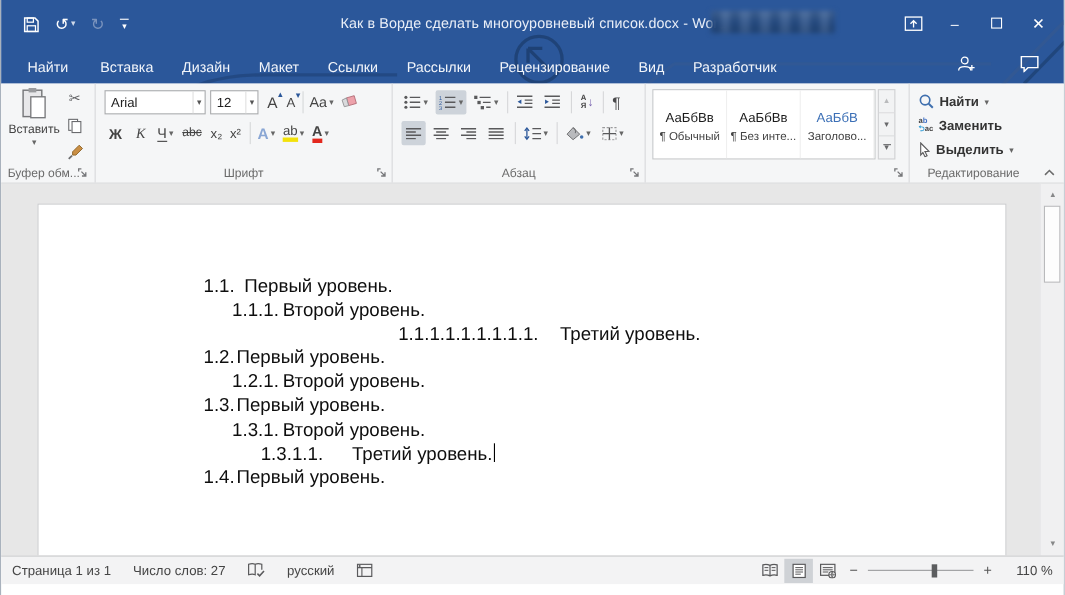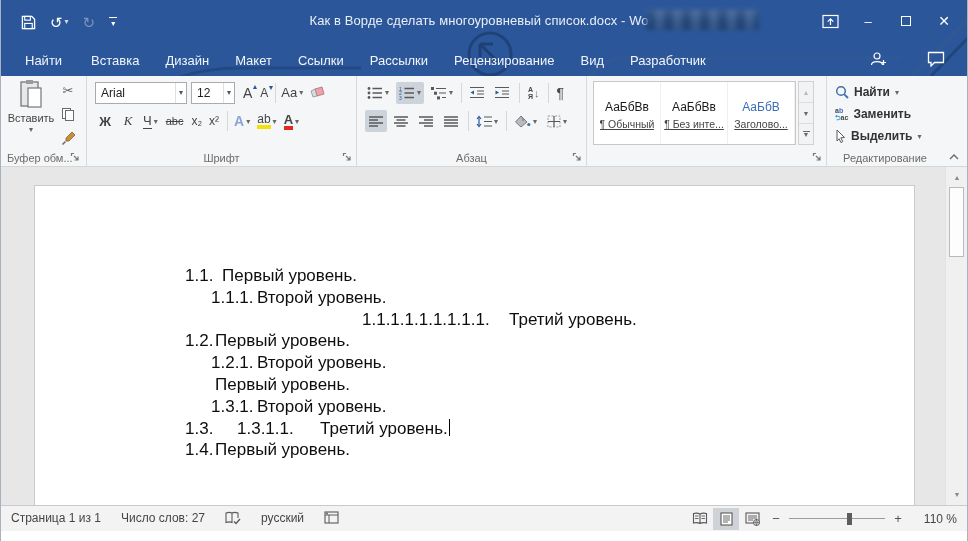--- a/index.html
+++ b/index.html
@@ -86,52 +86,52 @@
   .sort-ic { display:flex; align-items:center; gap:1px; }
   .sort-ic .letters { display:flex; flex-direction:column; font-size:7px; line-height:7px; color:#444; font-weight:bold; }
   .sort-ic .arrow { color:#7a64b0; font-size:11px; }
   .pilcrow { font-size:14px; color:#4a4a4c; }
 
   
   .g-styles { left:586px; width:240px; }
   .styles-gallery { position:absolute; left:6px; top:5px; width:203px; height:64px; background:#fff; border:1px solid #c6c8ca; display:flex; overflow:hidden; }
   .style-card { width:67px; flex:0 0 67px; display:flex; flex-direction:column; align-items:center; justify-content:center; gap:4px; border-right:1px solid #efefef; padding-top:4px; }
   .style-preview { font-size:12px; color:#1a1a1a; white-space:nowrap; }
-  .style-name { font-size:10.5px; color:#444; white-space:nowrap; overflow:hidden; max-width:64px;text-decoration:underline; }
+  .style-name { font-size:10.5px; color:#444; white-space:nowrap; overflow:hidden; max-width:64px; }
   .styles-strip { position:absolute; left:211px; top:5px; width:16px; height:64px; border:1px solid #d0d1d3; background:#f2f3f4; display:flex; flex-direction:column; }
   .styles-strip > div { flex:1; display:flex; align-items:center; justify-content:center; font-size:7px; color:#68696b; border-bottom:1px solid #dcdddf; }
   .styles-strip > div:first-child { color:#b9babc; }
   .styles-strip > div:last-child { border-bottom:none; flex-direction:column; line-height:4px; }
   .more-bar { width:7px; border-top:1px solid #68696b; margin-bottom:1px; }
 
   
   .g-edit { left:826px; width:116px; border-right:none; }
   .edit-row { position:absolute; left:8px; height:20px; display:flex; align-items:center; gap:5px; font-size:12px; color:#333;font-weight:bold; }
   .edit-row .car { font-size:8px; color:#666; }
   .replace-ic { display:flex; flex-direction:column; font-size:7px; line-height:7px; color:#444; }
   .replace-ic b { color:#4472c4; } .replace-ic i { color:#2e9bd6; font-style:normal; }
 
   .collapse-ribbon { position:absolute; right:9px; bottom:5px; color:#666; }
 
   
   .doc-area { position:absolute; left:0; top:167px; width:946px; height:338px; background:#e7e7e7; overflow:hidden; }
   .page { position:absolute; left:33px; top:18px; width:881px; height:330px; background:#fff; border:1px solid #c9cacc; }
-  .doc-lines { position:absolute; left:0; top:80px; right:0;text-decoration:underline; }
+  .doc-lines { position:absolute; left:0; top:64px; right:0;text-decoration:underline; }
   .doc-line { position:relative; height:21.8px; font-size:17px; color:#0e0e0e; }
   .doc-num, .doc-text { position:absolute; top:0; white-space:nowrap; }
   .caret-bar { display:inline-block; width:1.5px; height:17px; background:#000; vertical-align:-2px; margin-left:1px; }
 
   .vscroll { position:absolute; right:0; top:167px; width:22px; height:338px; background:#f0f0f1; border-left:1px solid #e3e3e4; }
   .vs-btn { position:absolute; left:0; width:22px; height:17px; display:flex; align-items:center; justify-content:center; font-size:7px; color:#868788; }
   .vs-up { top:2px; } .vs-down { bottom:2px; }
   .vs-thumb { position:absolute; left:3px; top:20px; width:15px; height:70px; background:#fdfdfd; border:1px solid #b9babc; }
 
   
   .statusbar { position:absolute; left:0; top:505px; width:968px; height:26px; background:#f3f3f4; border-top:1px solid #c9cacb; display:flex; align-items:center; font-size:12px; color:#454545; }
-  .sb-left { display:flex; align-items:flex-start; gap:20px; padding-left:10px; }
+  .sb-left { display:flex; align-items:center; gap:20px; padding-left:10px; }
   .sb-right { margin-left:auto; display:flex; align-items:center; padding-right:12px; }
   .sb-item { display:flex; align-items:center; gap:4px; white-space:nowrap; }
   .view-btn { width:26px; height:22px; display:flex; align-items:center; justify-content:center; }
   .view-btn.active { background:#cfd2d6; }
   .zoom-minus,.zoom-plus { width:22px; text-align:center; color:#555; font-size:13px; }
   .zoom-track { position:relative; width:96px; height:22px; margin:0 2px; }
   .zoom-track .track { position:absolute; left:0; right:0; top:10px; height:1.5px; background:#9b9c9e; }
   .zoom-handle { position:absolute; left:58px; top:5px; width:5px; height:12px; background:#5c5d5f; }
   .zoom-label { width:48px; text-align:right; }
 </style>
@@ -516,21 +516,21 @@
           </div>
           <div class="doc-line">
             <span class="doc-num" style="left: 150px;">1.2.</span>
             <span class="doc-text" style="left: 180px;"><span>Первый уровень.</span></span>
           </div>
           <div class="doc-line">
             <span class="doc-num" style="left: 176px;">1.2.1.</span>
             <span class="doc-text" style="left: 222px;"><span>Второй уровень.</span></span>
           </div>
           <div class="doc-line">
-            <span class="doc-num" style="left: 150px; margin-top: 44px;">1.3.</span>
+            <span class="doc-num" style="left: 150px;">1.3.</span>
             <span class="doc-text" style="left: 180px;"><span>Первый уровень.</span></span>
           </div>
           <div class="doc-line">
             <span class="doc-num" style="left: 176px;">1.3.1.</span>
             <span class="doc-text" style="left: 222px;"><span>Второй уровень.</span></span>
           </div>
           <div class="doc-line">
             <span class="doc-num" style="left: 202px;">1.3.1.1.</span>
             <span class="doc-text" style="left: 285px;"><span>Третий уровень.</span><span class="caret-bar"></span></span>
           </div>

